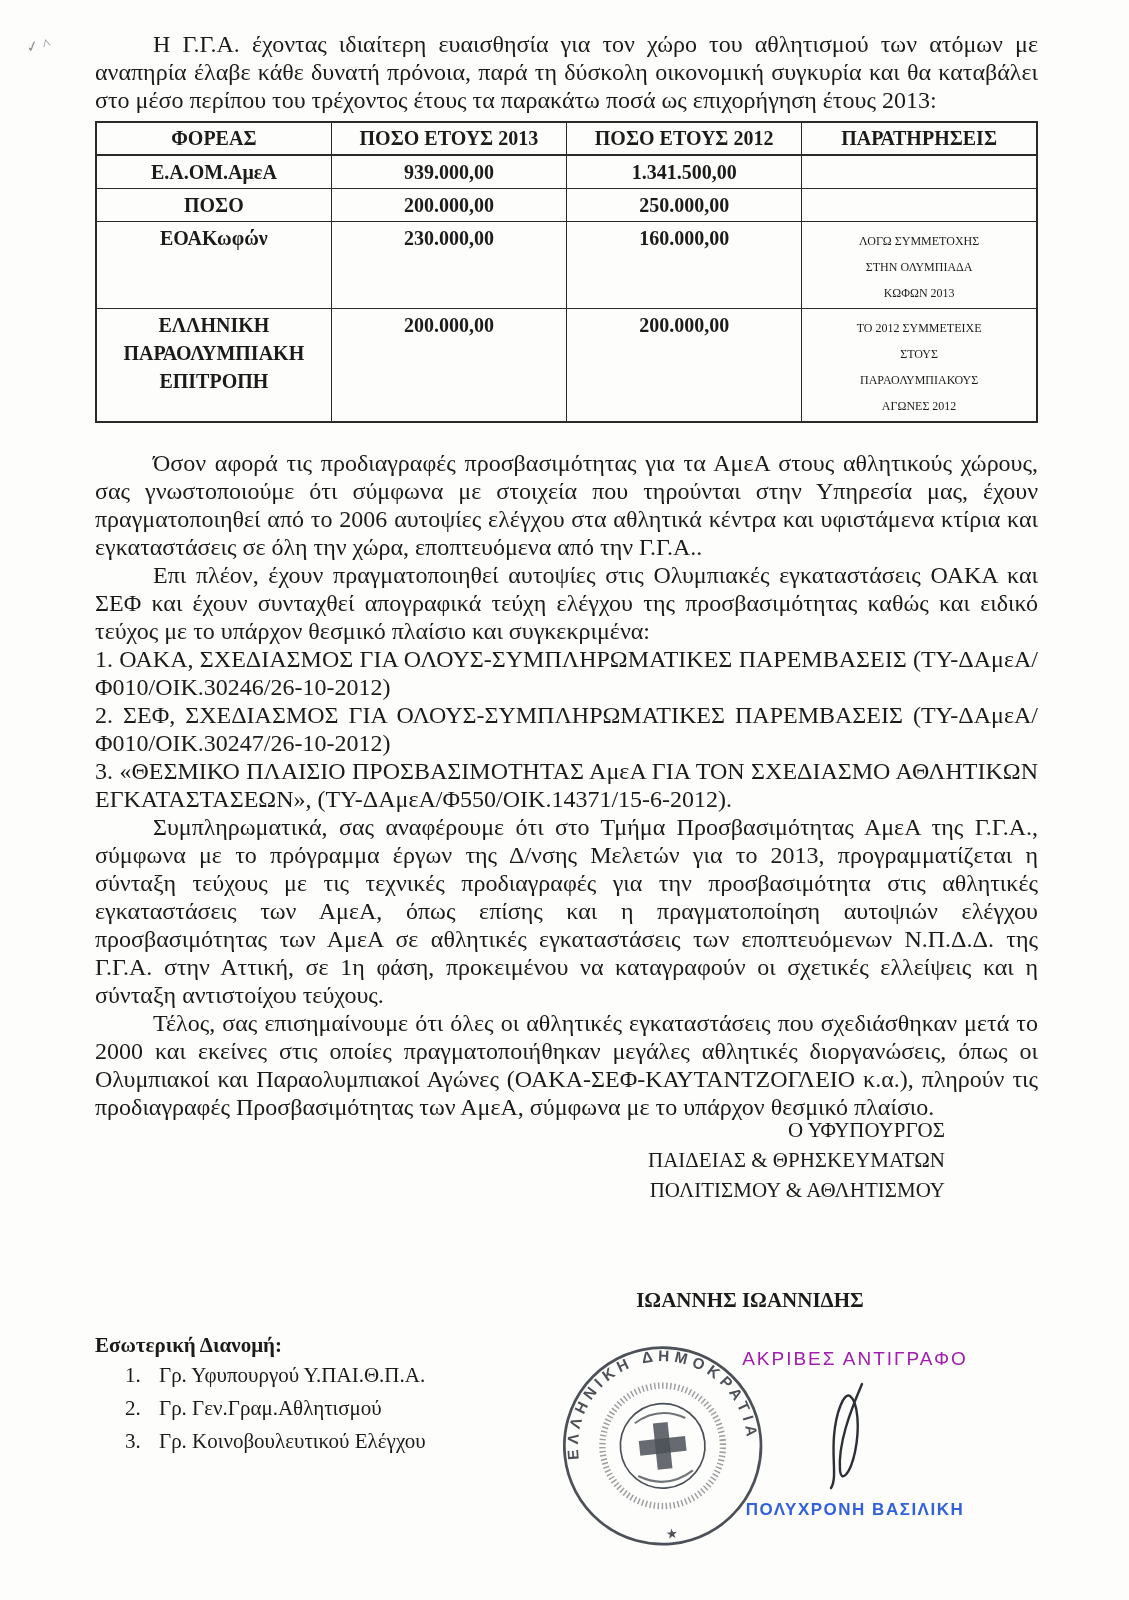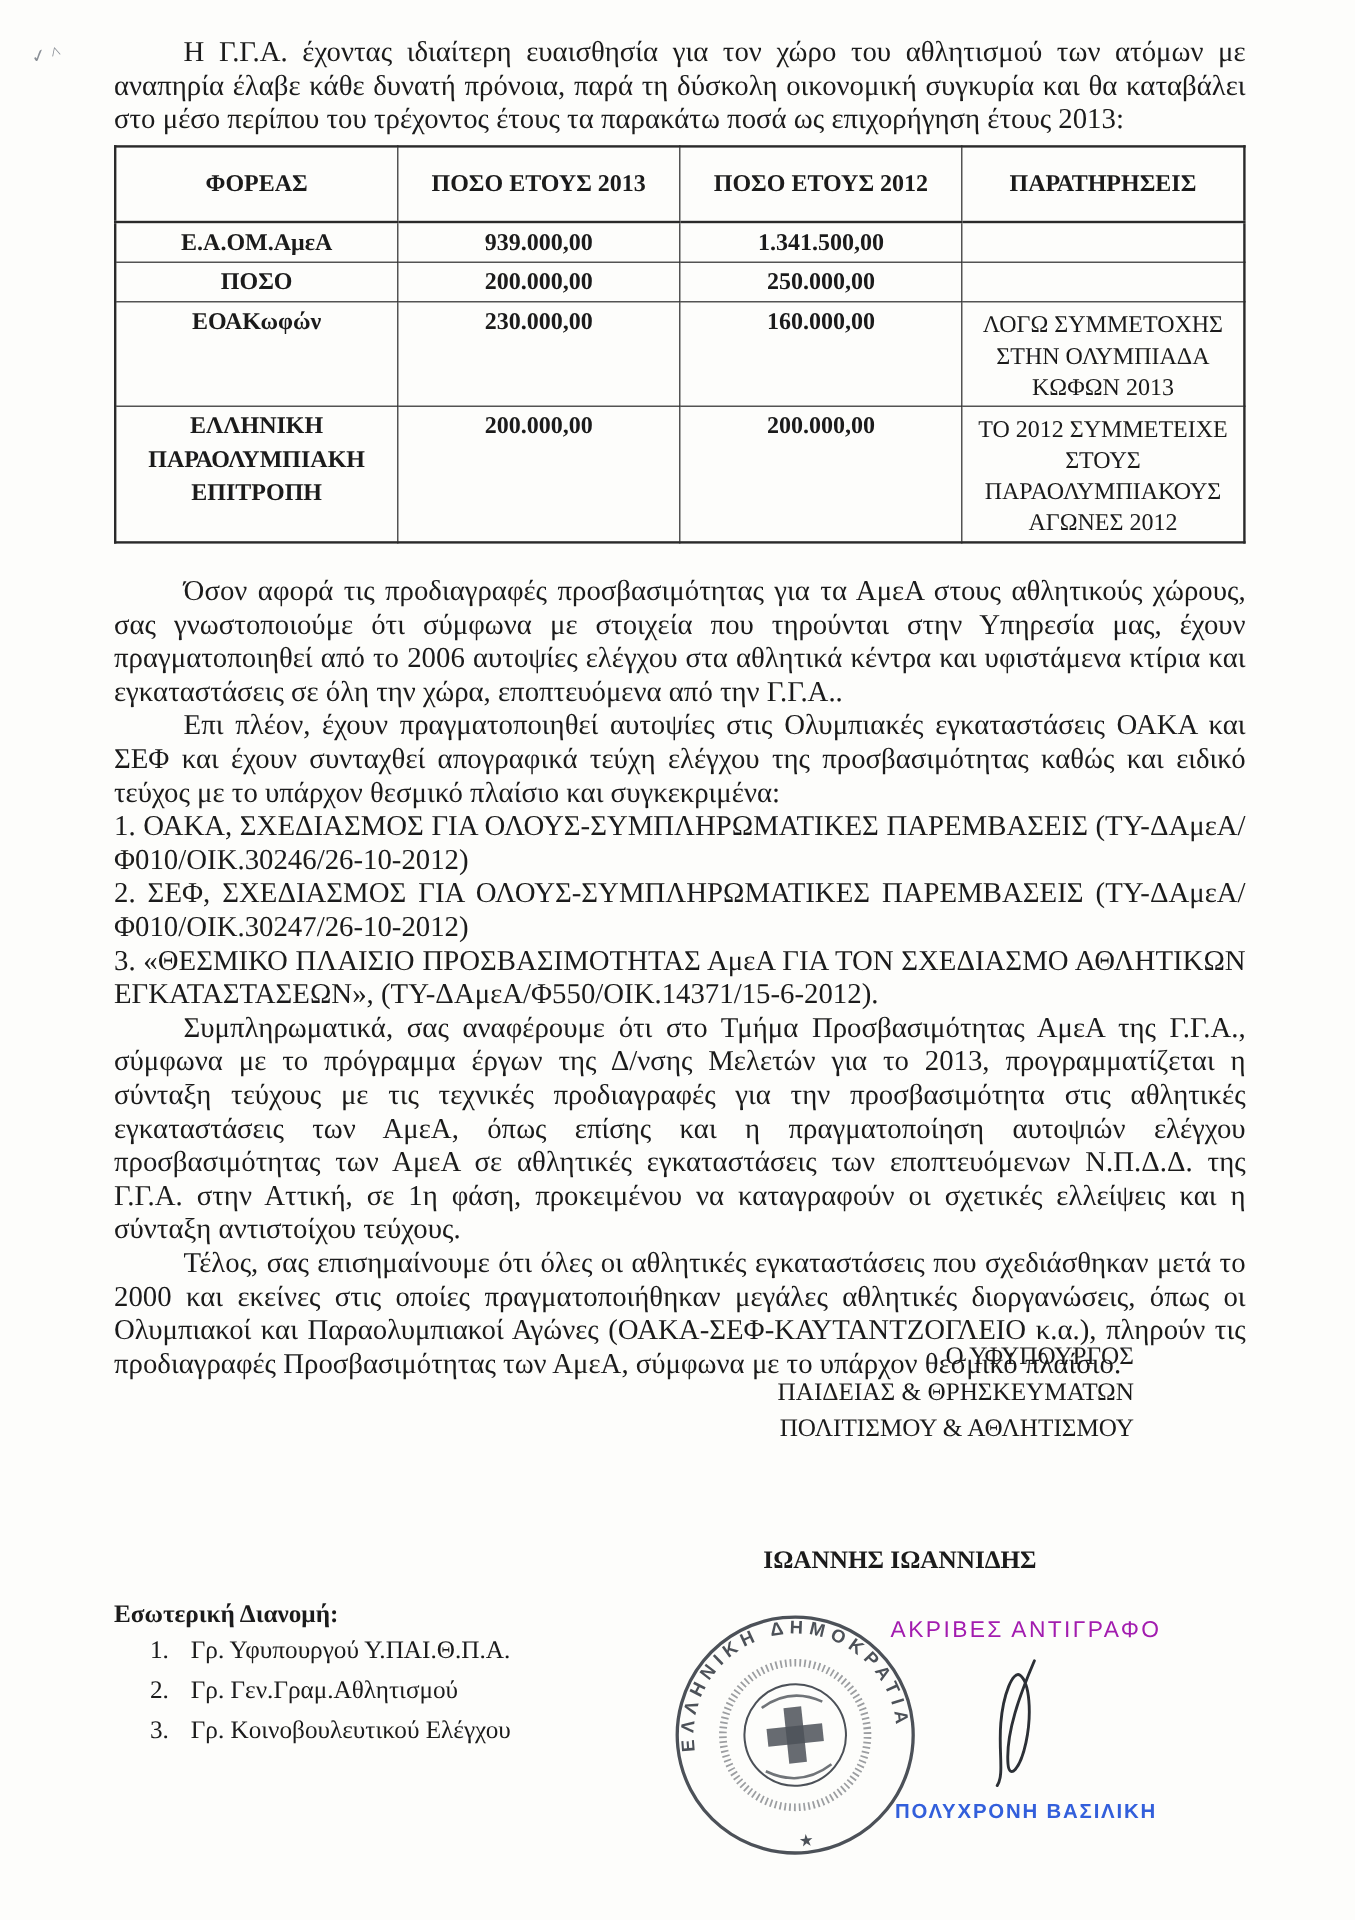--- a/index.html
+++ b/index.html
@@ -13,28 +13,28 @@
     overflow: hidden;
   }
   .content { position: absolute; left: 95px; top: 30px; width: 943px; }
   .para { font-size: 24px; line-height: 28px; text-align: justify; margin: 0; }
   .para.indent { text-indent: 58px; }
   .para.after-table { margin-top: 26px; }
 
   table.grants { width: 100%; border-collapse: collapse; margin-top: 7px; border: 2px solid #2a2a2a; table-layout: fixed; }
   .grants th {
     border: 1px solid #2a2a2a; border-bottom: 2px solid #2a2a2a;
-    font-size: 20px; font-weight: bold; padding: 19px 2px; text-align: center; margin-left: 48px;
+    font-size: 20px; font-weight: bold; padding: 4px 2px; text-align: center; margin-left: 48px;
   }
   .grants td {
     border: 1px solid #2a2a2a; text-align: center; vertical-align: top;
     font-weight: bold; font-size: 20px; line-height: 28px;
     padding: 2px 6px; white-space: pre-line;
   }
-  .grants td.c-notes { font-weight: normal; font-size: 20px; line-height: 26px; padding-top: 6px; }
+  .grants td.c-notes { font-weight: normal; font-size: 12px; line-height: 26px; padding-top: 6px; }
 
   .sig-block {
     position: absolute; top: 1115px; left: 555px; width: 390px;
     text-align: right; font-weight: normal; font-size: 21px; line-height: 30px;
   }
   .sig-name {
     position: absolute; top: 1288px; left: 555px; width: 390px;
     text-align: center; font-weight: bold; font-size: 21px;
   }
 

